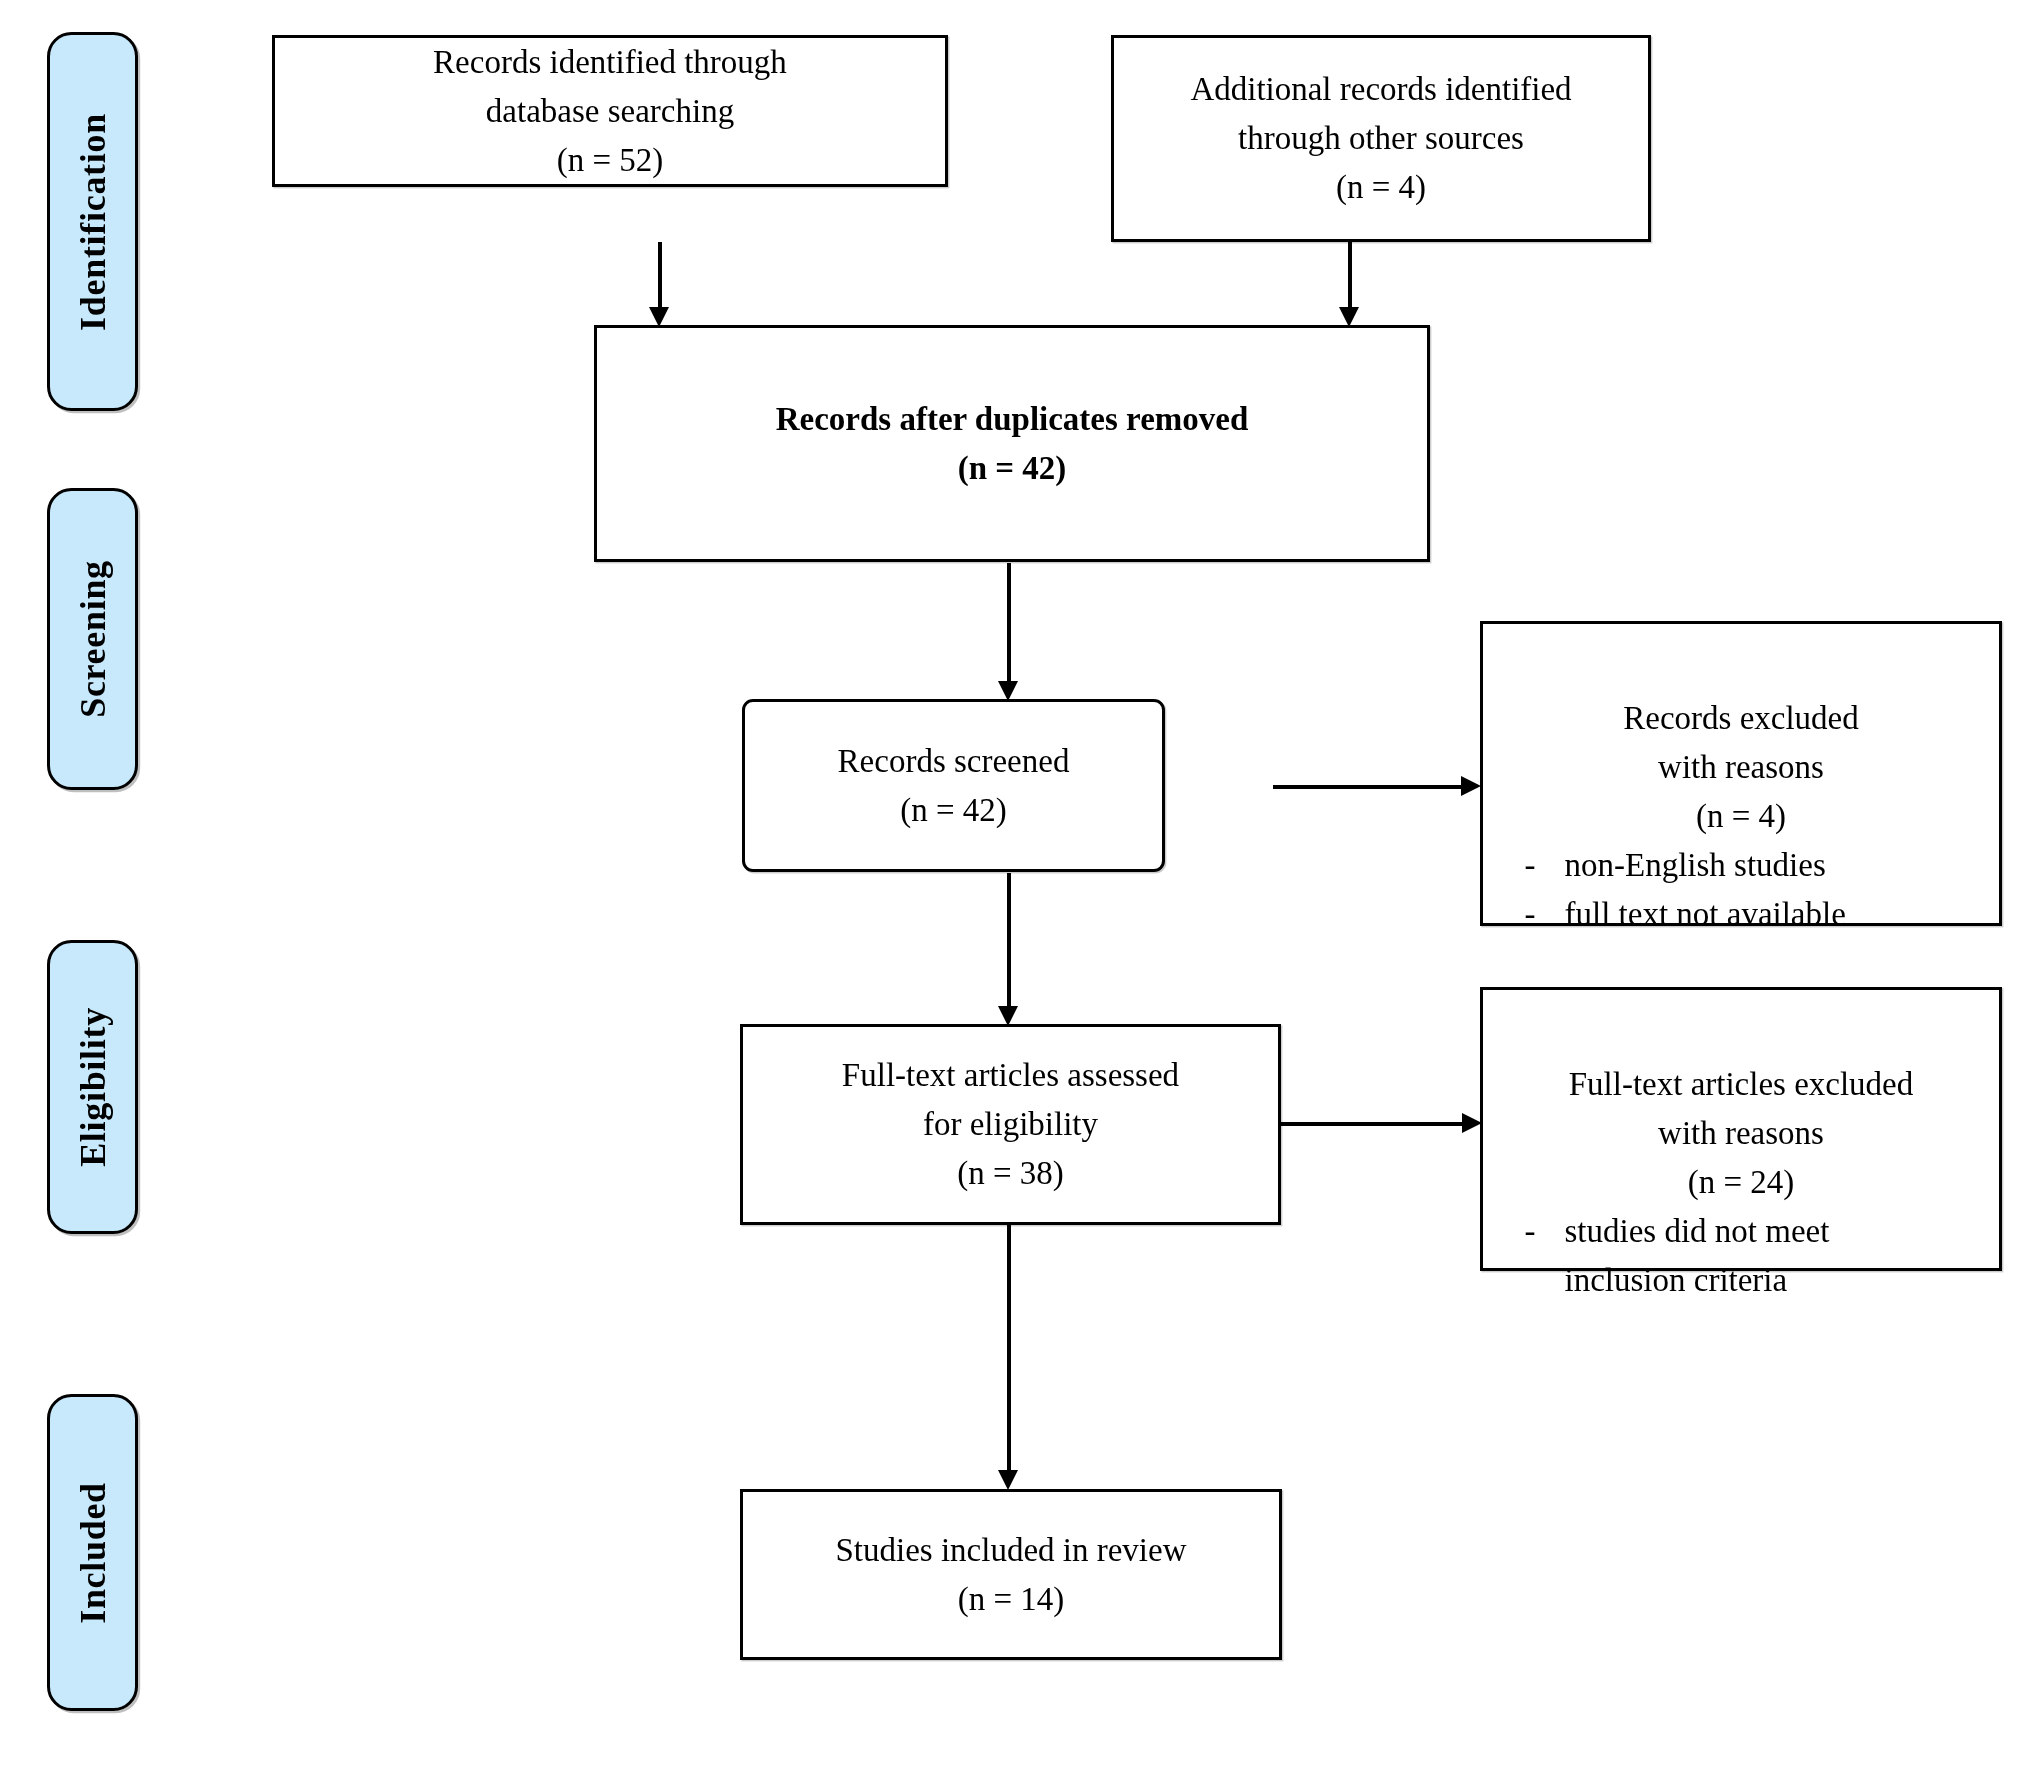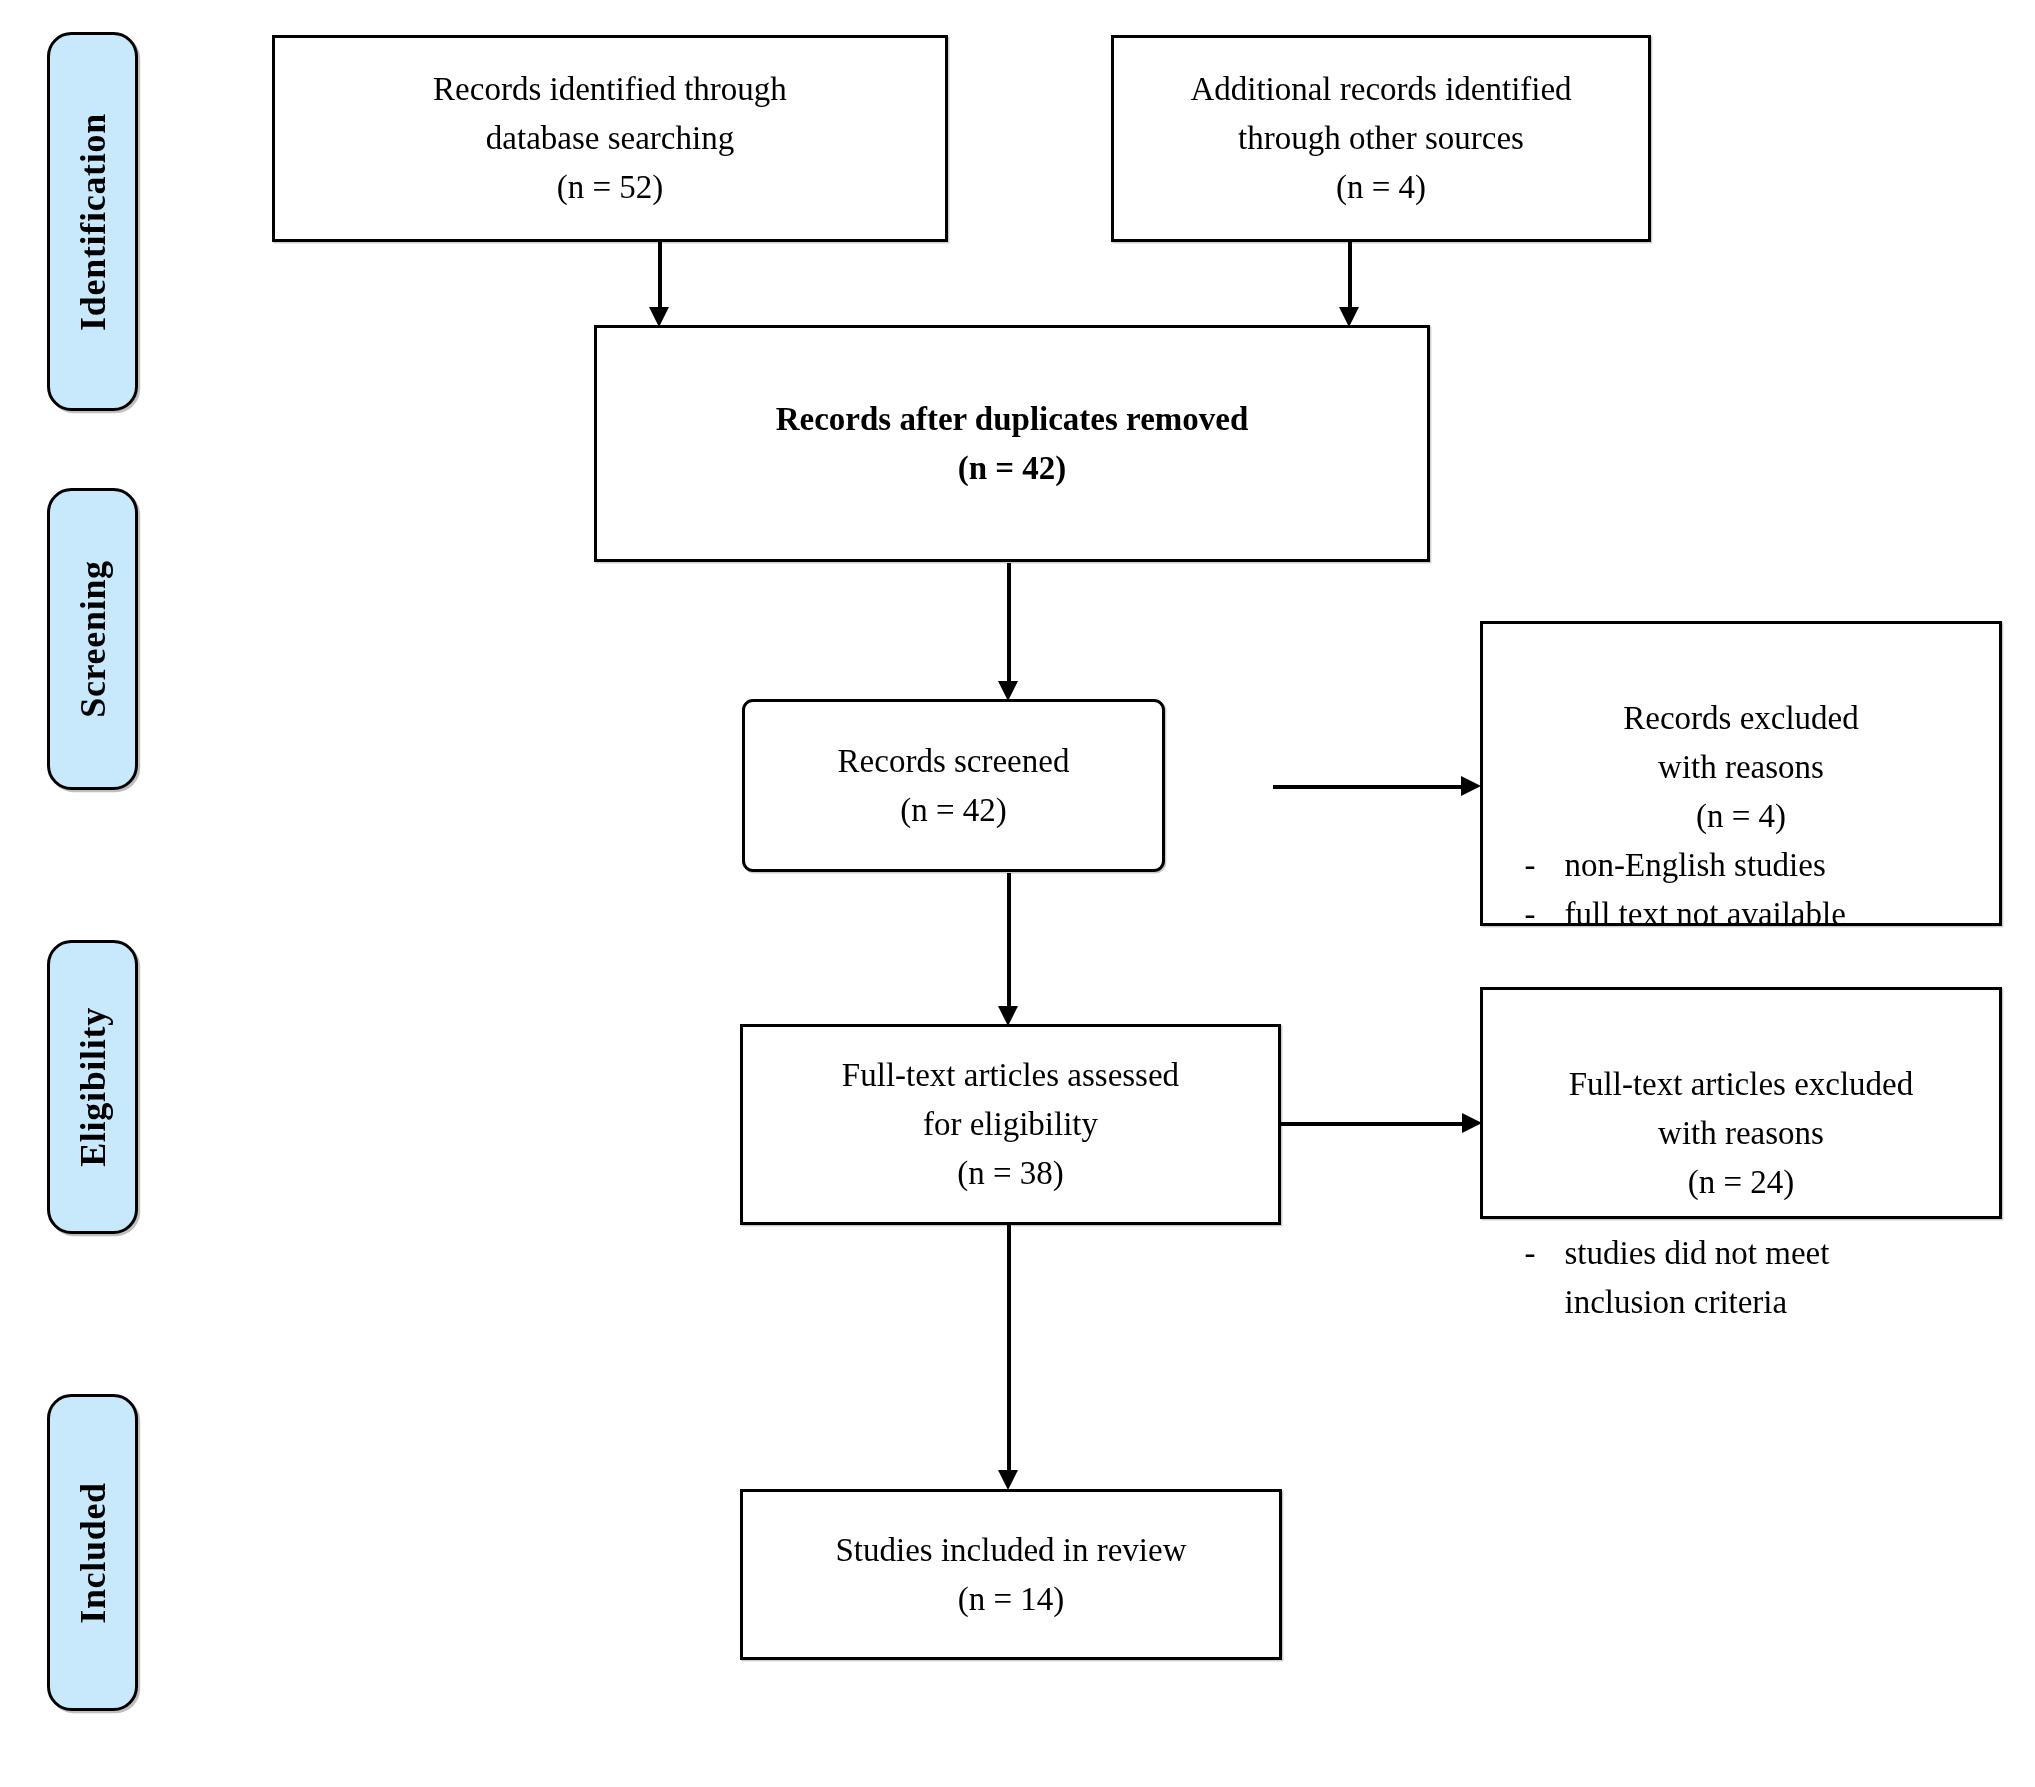--- a/index.html
+++ b/index.html
@@ -123,21 +123,21 @@
   <div class="stage" style="top:488px; height:302px;">
     <span class="stage-text">Screening</span>
   </div>
   <div class="stage" style="top:940px; height:294px;">
     <span class="stage-text">Eligibility</span>
   </div>
   <div class="stage" style="top:1394px; height:317px;">
     <span class="stage-text">Included</span>
   </div>
 
-  <div class="fbox" style="left:272px; top:35px; width:676px; height:207px;">
+  <div class="fbox" style="left:272px; top:35px; width:676px; height:152px;">
     <div class="btext">Records identified through
 database searching
 (n = 52)</div>
   </div>
   <div class="fbox" style="left:1095px; top:35px; width:540px; height:207px;margin-left:16px;">
     <div class="btext">Additional records identified
 through other sources
 (n = 4)</div>
   </div>
 
@@ -164,21 +164,21 @@
       <span class="rtext">full text not available</span>
     </div>
   </div>
 
   <div class="fbox" style="left:740px; top:1024px; width:541px; height:201px;">
     <div class="btext">Full-text articles assessed
 for eligibility
 (n = 38)</div>
   </div>
 
-  <div class="fbox excluded" style="left:1480px; top:987px; width:522px; height:232px;gap:22px;">
+  <div class="fbox excluded" style="left:1480px; top:987px; width:522px; height:284px;">
     <div class="header">Full-text articles excluded
 with reasons
 (n = 24)</div>
     <div class="reason">
       <span class="marker">-</span>
       <span class="rtext">studies did not meet
 inclusion criteria</span>
     </div>
   </div>
 

